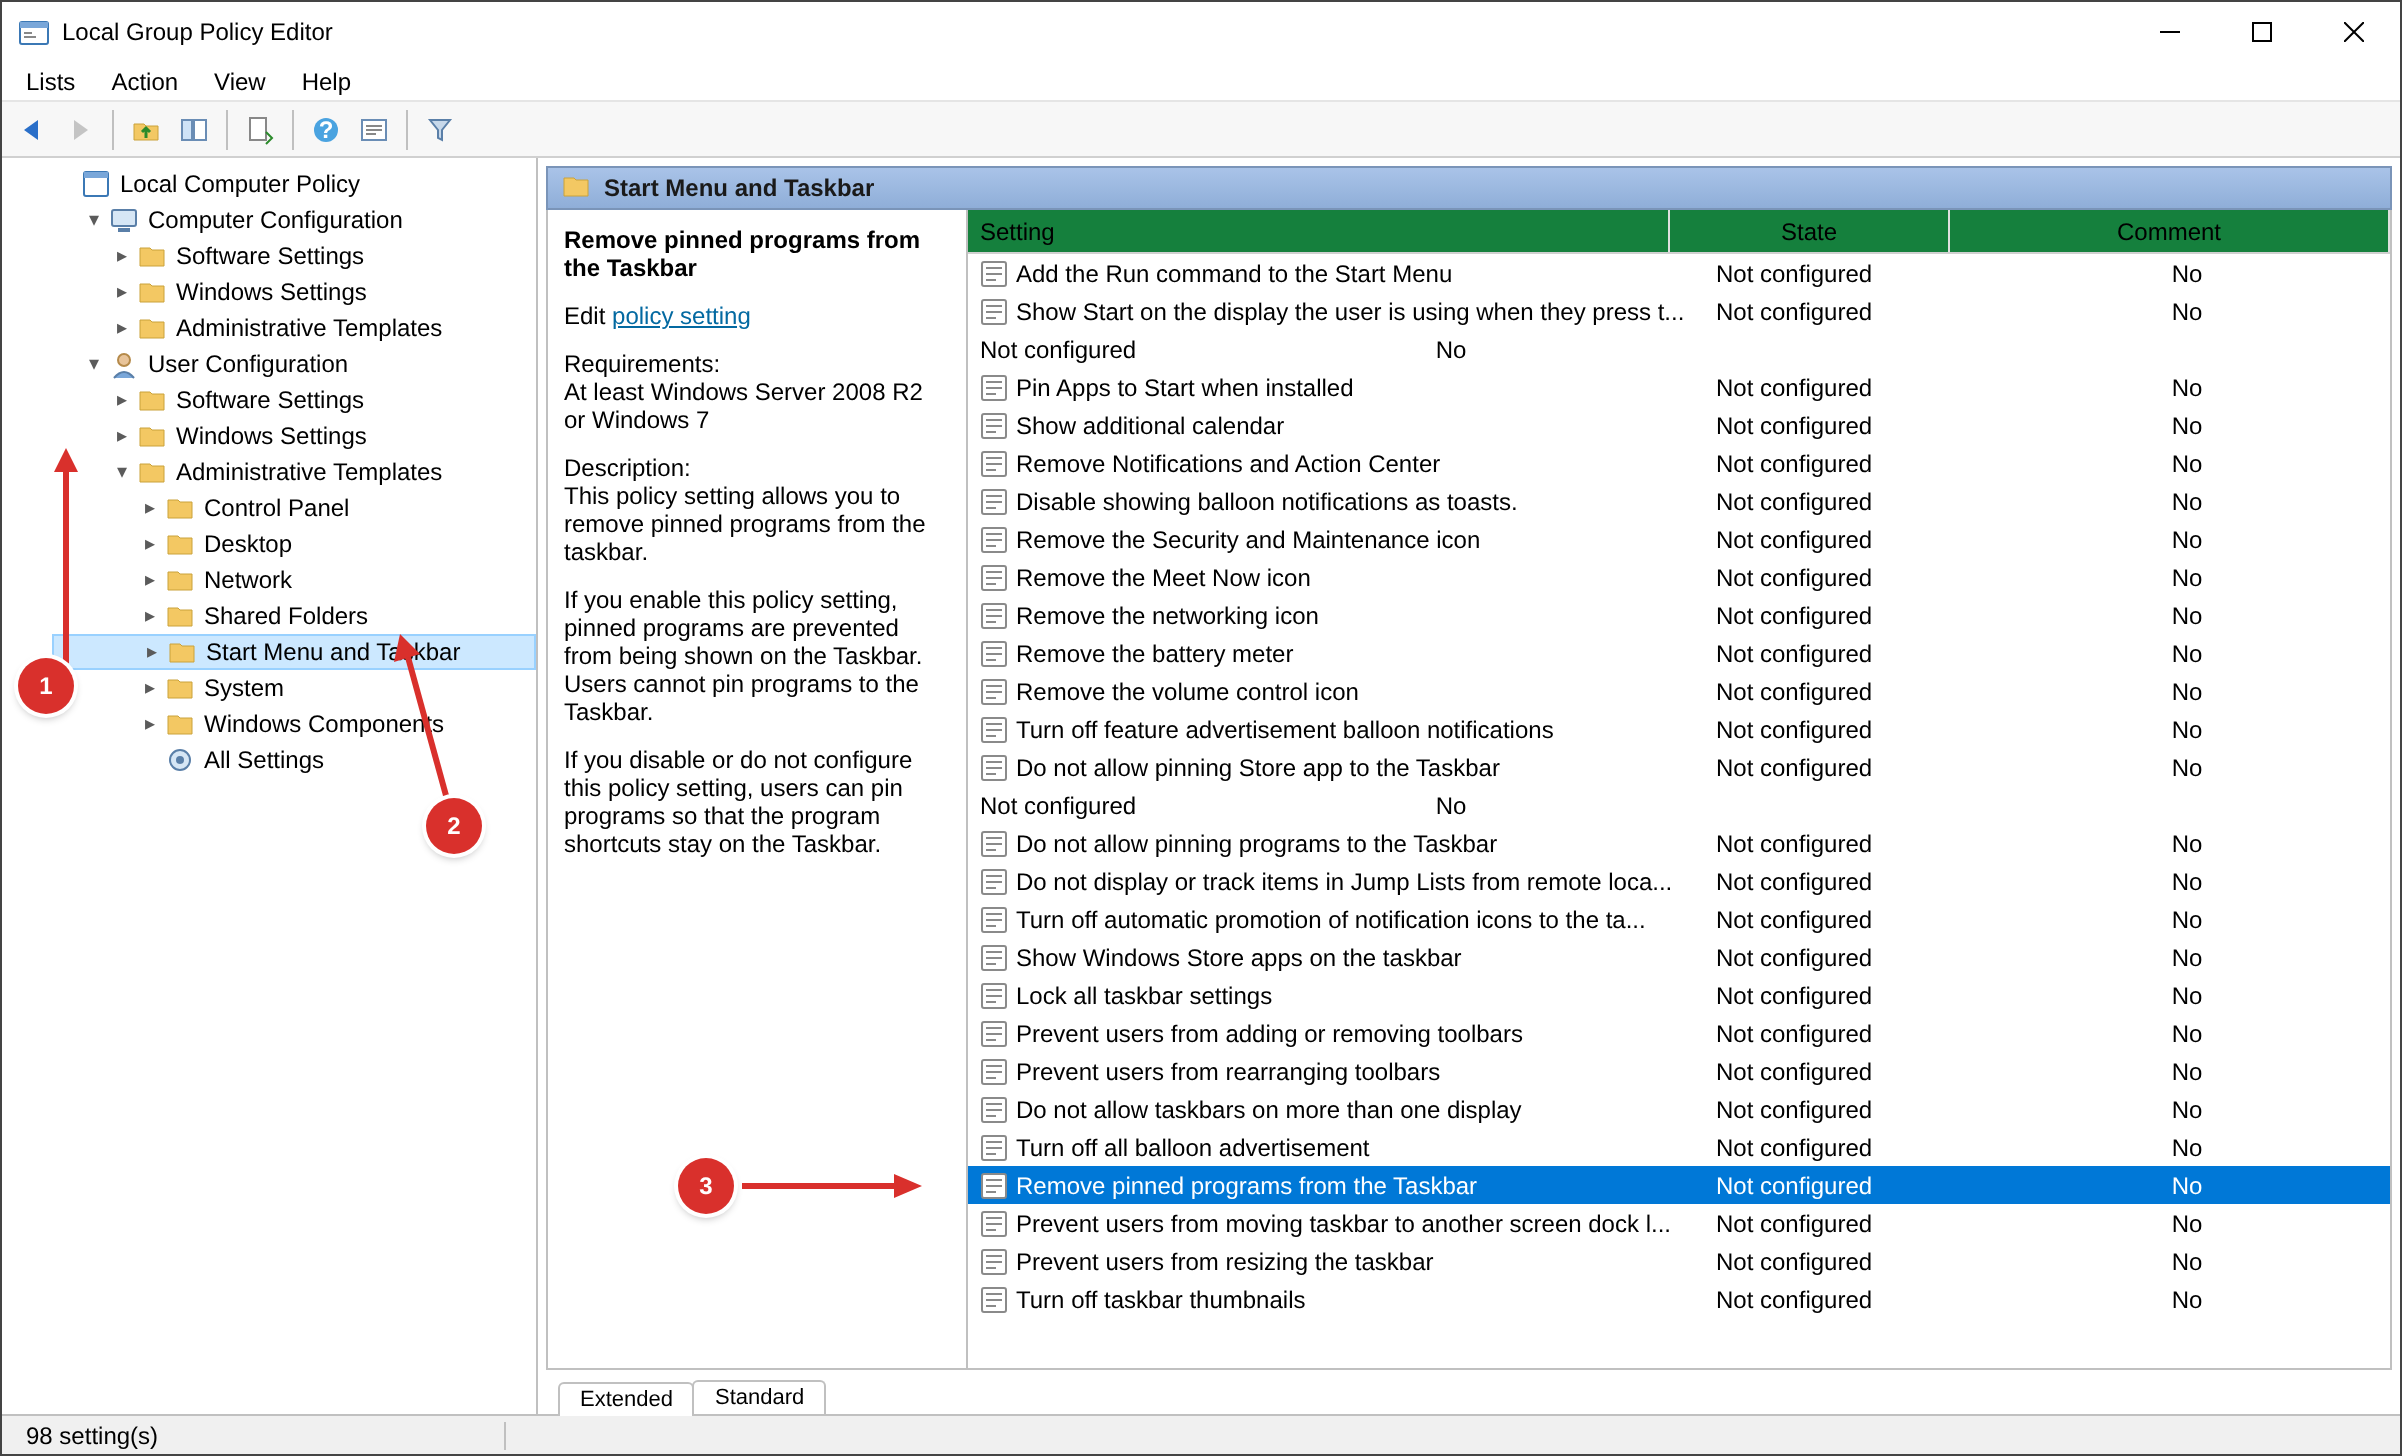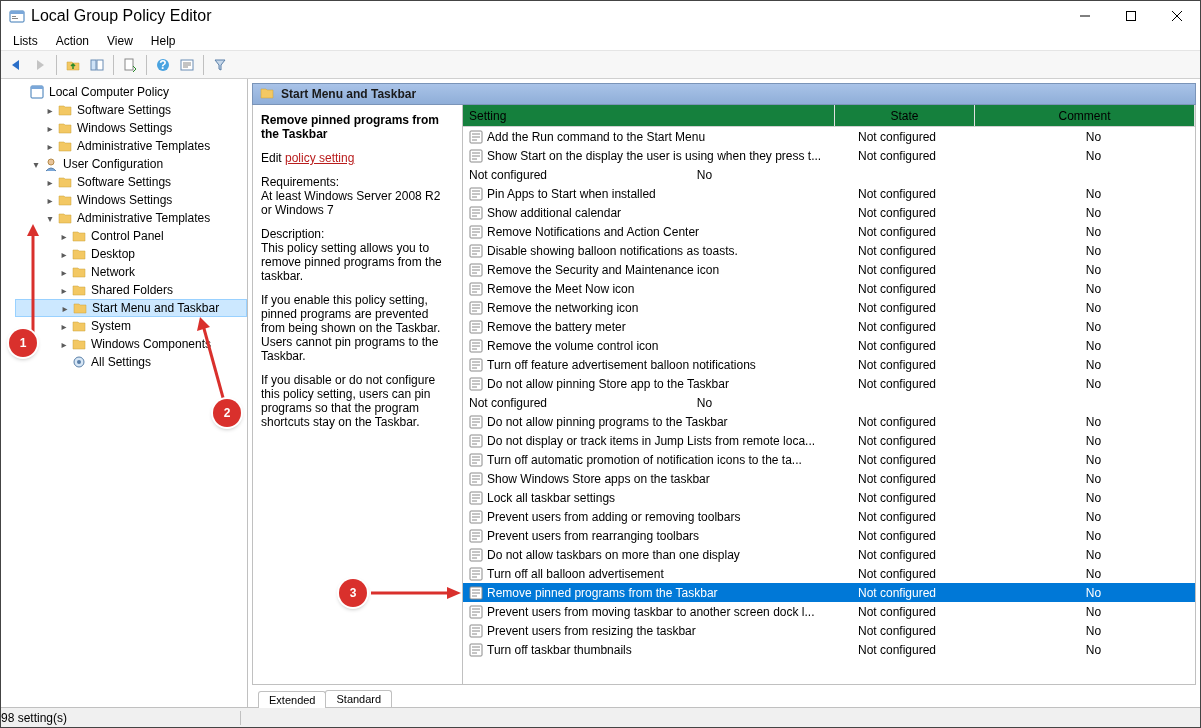--- a/index.html
+++ b/index.html
@@ -1,66 +1,66 @@
 <!DOCTYPE html>
 <html><head>
 <meta charset="utf-8">
 <style>
 * { box-sizing: border-box; margin: 0; padding: 0; font-family: "Segoe UI", Tahoma, sans-serif; font-size: 12px; }
 html, body { width: 1201px; height: 728px; overflow: hidden; background: #fff; }
 .window { width: 1201px; height: 728px; border: 1px solid #444; display: flex; flex-direction: column; background: #fff; }
 .titlebar { height: 30px; display: flex; align-items: center; padding: 0 0 0 8px; background: #fff; }
 .titlebar .app-icon { width: 16px; height: 16px; margin-right: 6px; }
-.titlebar .title { flex: 1; font-size: 16px; }
+.titlebar .title { flex: 1; font-size: 12px; }
 .titlebar .win-btn { width: 46px; height: 30px; display: flex; align-items: center; justify-content: center; }
 .menubar { height: 20px; display: flex; align-items: center; padding: 0 4px; gap: 2px; border-bottom: 1px solid #e5e5e5; }
 .menubar .menu-item { padding: 2px 8px; }
 .toolbar { height: 28px; display: flex; align-items: center; padding: 0 4px; gap: 2px; border-bottom: 1px solid #d0d0d0; background: #f7f7f7;}
 .toolbar .tb-btn { width: 22px; height: 22px; display:flex; align-items:center; justify-content:center; border:1px solid transparent;}
 .toolbar .sep { width:1px; height:20px; background:#c0c0c0; margin:0 3px;}
 .main { flex:1; display:flex; min-height:0; }
-.tree-pane { width:247px; border-right:1px solid #c0c0c0; overflow:auto; padding:4px 0 0 14px;}
+.tree-pane { width:247px; border-right:1px solid #c0c0c0; overflow:auto; padding:4px 0 0 4px;margin-left:21px;}
 .tree-pane ul { list-style:none; }
 .tree-pane li { white-space:nowrap; }
 .tree-row { display:flex; align-items:center; height:18px; padding-right:4px;}
 .tree-row.selected { background:#cce8ff; border:1px solid #99d1ff; height:18px; padding-right:3px;}
 .tw { width:14px; display:inline-flex; justify-content:center; color:#5b5b5b;}
 .tw.exp::before { content:"▾"; font-size:10px;}
 .tw.col::before { content:"▸"; font-size:10px;}
 .tw.none { visibility:hidden;}
 .tree-row .icon { width:16px; height:16px; margin-right:4px; display:inline-flex; align-items:center; justify-content:center;}
 .indent-1 { padding-left: 14px; }
 .indent-2 { padding-left: 28px; }
 .indent-3 { padding-left: 42px; }
 .right-pane { flex:1; display:flex; flex-direction:column; min-width:0; padding:4px 4px 0 4px;}
 .header-bar { height:22px; background: linear-gradient(#a9c3e8, #8faed8); display:flex; align-items:center; padding:0 6px; gap:6px; border:1px solid #7a94b8; }
 .header-bar .hdr-text { font-weight:bold; color:#1a1a1a;}
 .content-split { flex:1; display:flex; min-height:0; border:1px solid #c0c0c0; border-top:none;}
 .desc-pane { width:210px; padding:8px 8px 8px 8px; overflow:auto; border-right:1px solid #c0c0c0;}
 .desc-pane .title { font-weight:bold; margin-bottom:10px;}
-.desc-pane .editlink { color:#b91c1c; text-decoration:underline; }
+.desc-pane .editlink { color:#0369a1; text-decoration:underline; }
 .desc-pane p { margin-bottom:10px; }
 .list-wrap { flex:1; display:flex; flex-direction:column; min-width:0; position:relative;}
 .col-headers { height:22px; display:flex; border-bottom:1px solid #d0d0d0; }
 .col-headers .col { display:flex; align-items:center; padding:0 6px; border-right:1px solid #e0e0e0; background:#15803d;}
 .col.setting { flex:1; }
 .col.state { width:140px; justify-content:center;}
 .col.comment { width:220px; justify-content:center;}
 .list-body { flex:1; overflow-y:scroll; overflow-x:hidden;}
 .list-row { height:19px; display:flex; align-items:center; }
 .list-row.selected { background:#0078d7; color:#fff;}
 .list-row .cell { padding:0 6px; overflow:hidden; text-overflow:ellipsis; white-space:nowrap; display:flex; align-items:center;}
 .list-row .cell.setting { flex:1; gap:4px;}
 .list-row .cell.state { width:140px; }
 .list-row .cell.comment { width:203px; justify-content:center;}
 .item-icon { width:14px; height:14px; flex-shrink:0;}
 .tabs { height:22px; display:flex; align-items:flex-end; padding-left:6px; gap:0;}
 .tab { padding:2px 10px; border:1px solid #c0c0c0; border-bottom:none; background:#fff; border-radius:3px 3px 0 0; font-size:11px; margin-right:-1px;}
 .tab.active { background:#fff; position:relative; top:1px;}
-.statusbar { height:20px; border-top:1px solid #c0c0c0; display:flex; align-items:center; padding:0 0; font-size:11px; background:#f0f0f0;}
+.statusbar { height:20px; border-top:1px solid #c0c0c0; display:flex; align-items:center; padding:0 12px; font-size:11px; background:#f0f0f0;}
 .statusbar .sb-cell { border-right:1px solid #c0c0c0; padding-right:8px; margin-right:8px; min-width:240px;}
 
 .anno { position:absolute; pointer-events:none; z-index:50;}
 .anno-circle { width:28px; height:28px; border-radius:50%; background:#d9302c; display:flex; align-items:center; justify-content:center; color:#fff; font-weight:bold; font-size:14px; box-shadow:0 0 0 2px #fff, 0 2px 4px rgba(0,0,0,.3);}
 .anno-arrow-head { fill:#d9302c; }
 .anno-arrow-line { stroke:#d9302c; stroke-width:3; }
 
 .folder-svg { fill:#f3c863; stroke:#caa23a; stroke-width:0.5;}
 .doc-svg { fill:#fff; stroke:#888; stroke-width:1;}
 </style>
@@ -168,20 +168,30 @@
             <span class="icon">
                 <svg width="16" height="16">
                   <rect x="2" y="2" width="12" height="12" rx="1" fill="#fff" stroke="#3b78b5"></rect>
                   <rect x="2" y="2" width="12" height="3" fill="#7aa7d9"></rect>
                 </svg>
               </span>
             <span>Local Computer Policy</span>
           </div>
         </li>
         <li>
+          <div class="tree-row indent-1">
+            <span class="tw exp"></span>
+            <span class="icon">
+                <svg width="16" height="16">
+                  <rect x="2" y="3" width="12" height="8" rx="1" fill="#d6e6f5" stroke="#5a7fa8"></rect>
+                  <rect x="5" y="12" width="6" height="2" fill="#5a7fa8"></rect>
+                </svg>
+              </span>
+            <span>Computer Configuration</span>
+          </div>
           <ul id="cc-list">
               <li>
                 <div class="tree-row indent-2">
                   <span class="tw col"></span>
                   <span class="icon">
                     <svg width="16" height="16">
                       <path d="M2 4h5l1 1h6v8H2z" fill="#f3c863" stroke="#caa23a" stroke-width="0.5"></path>
                     </svg>
                   </span>
                   <span>Software Settings</span>

